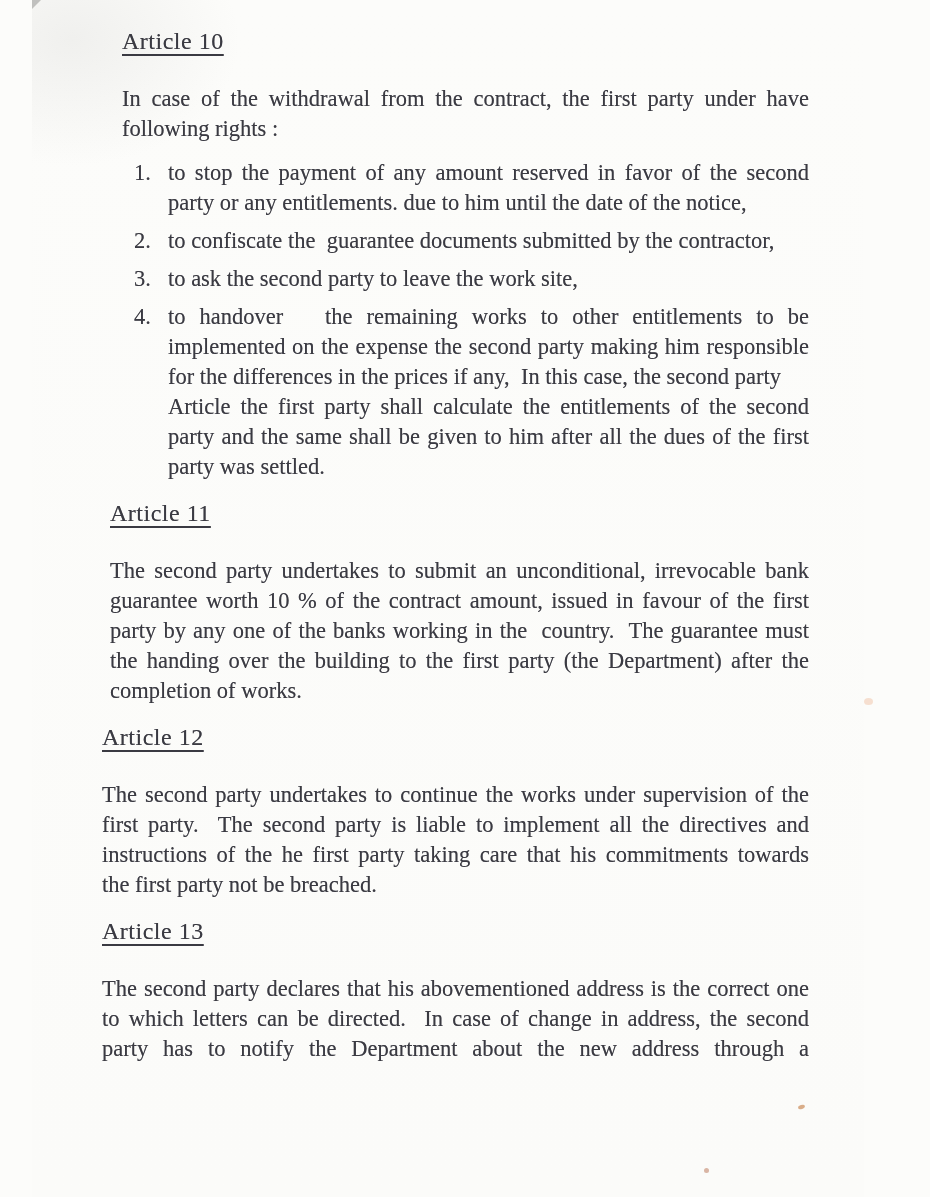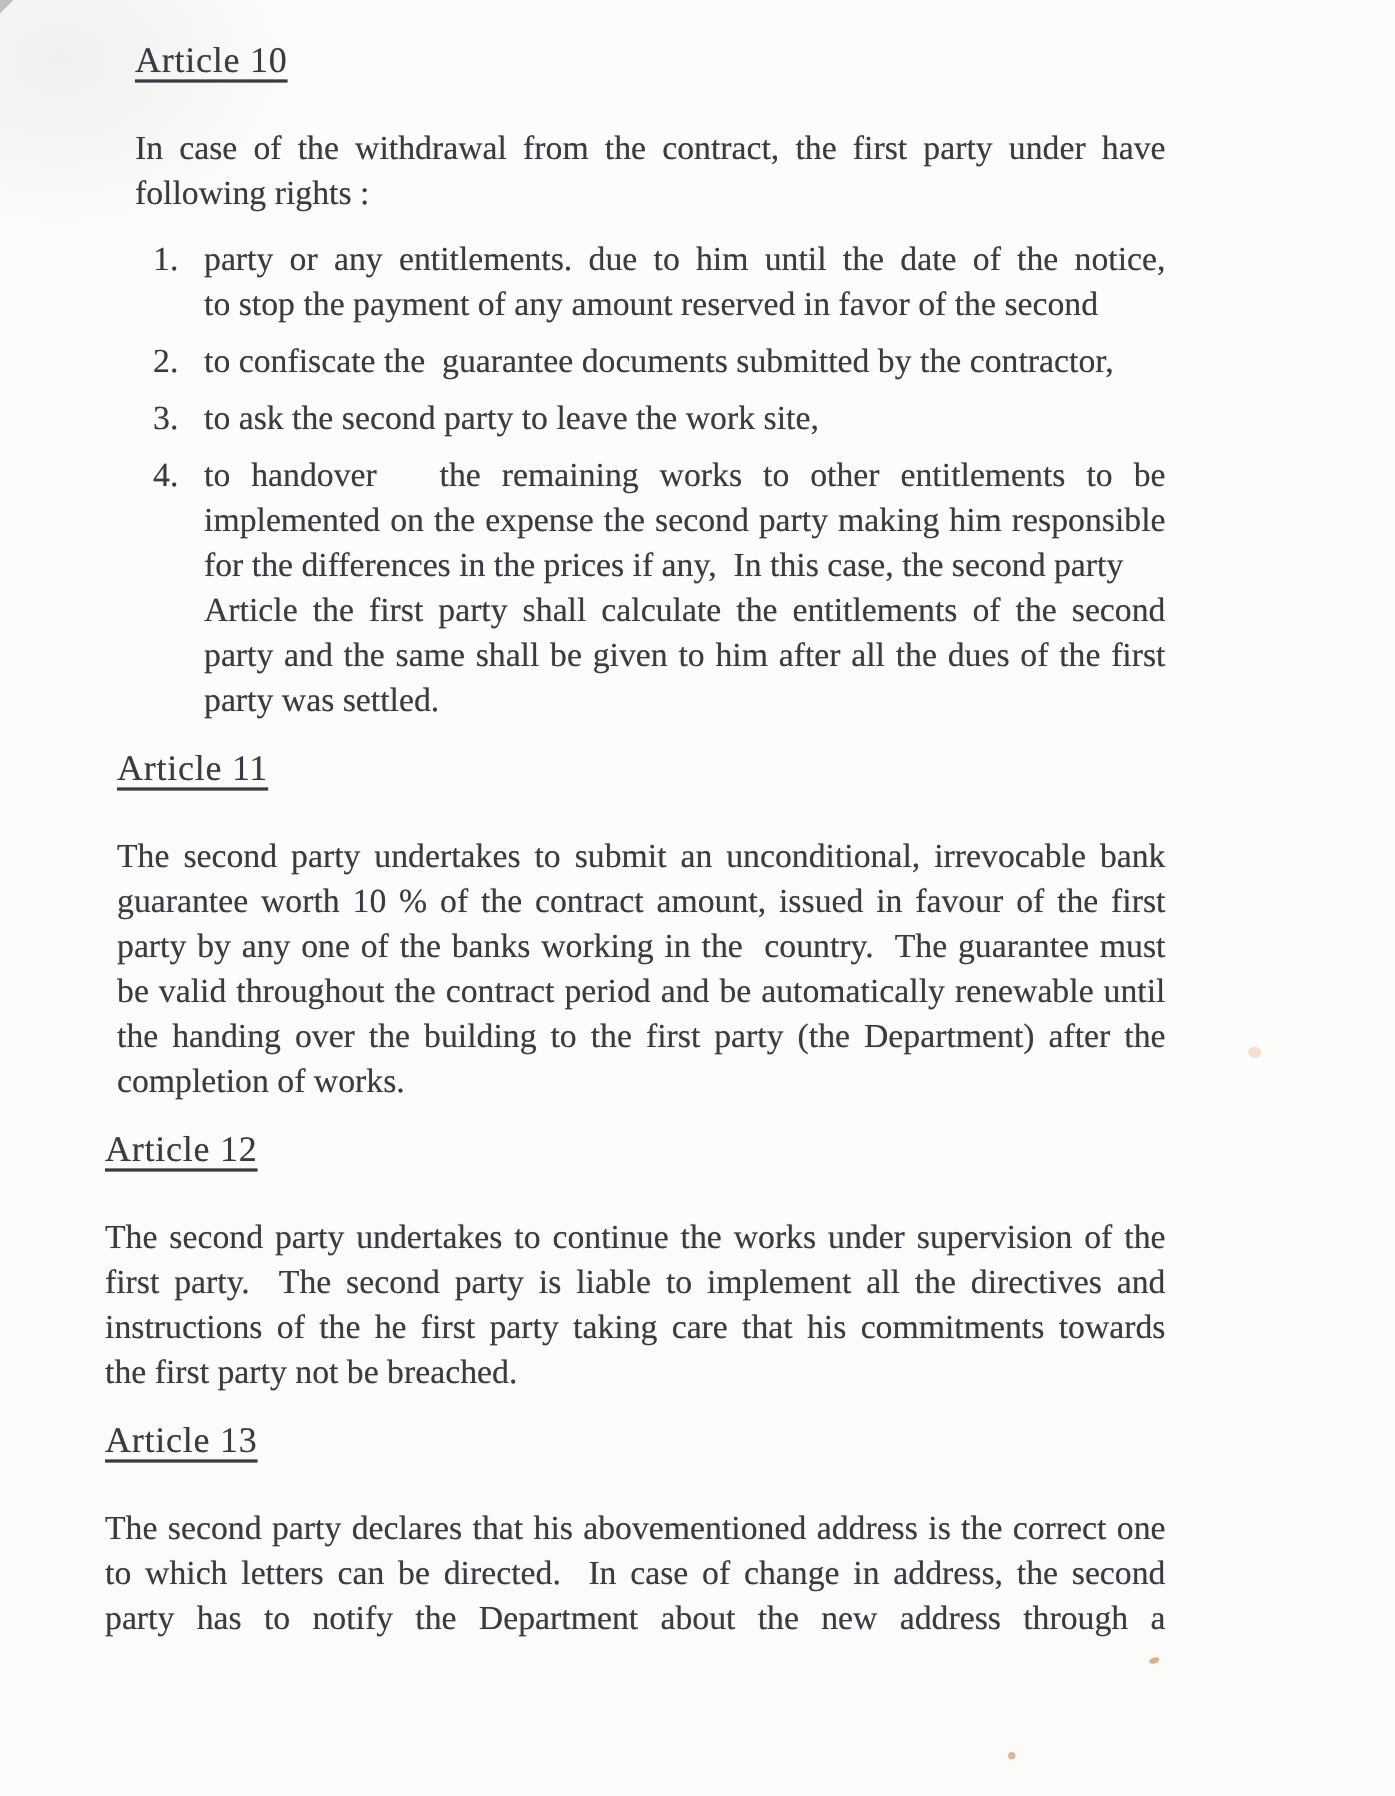--- a/index.html
+++ b/index.html
@@ -17,20 +17,21 @@
   }
 
   .page {
     position: relative;
     width: 832px;
     height: 1197px;
     padding: 26px 55px 0 70px;
     background:
       radial-gradient(240px 180px at 40px 40px, rgba(185,185,182,0.18), rgba(185,185,182,0) 70%),
       linear-gradient(180deg, #fcfcfa 0%, #fbfbf9 100%);
+    margin-left: 32px;
   }
 
   
   .corner-mark {
     position: absolute;
     top: 0; left: 0;
     width: 0; height: 0;
     border-top: 9px solid rgba(150,150,148,0.55);
     border-right: 9px solid transparent;
   }
@@ -103,22 +104,22 @@
   <section class="sec s0">
     <h2 class="article-heading">Article 10</h2>
     <div class="para">
         <div class="jline">In case of the withdrawal from the contract, the first party under have</div>
         <div class="jline">following rights :</div>
       </div>
     <div class="rights-list">
       <div class="item">
         <span class="num">1.</span>
         <div class="item-text">
+            <div class="jline">to stop the payment of any amount reserved in favor of the second</div>
             <div class="jline">party or any entitlements. due to him until the date of the notice,</div>
-            <div class="jline">to stop the payment of any amount reserved in favor of the second</div>
           </div>
       </div>
       <div class="item">
         <span class="num">2.</span>
         <div class="item-text">
             <div class="jline">to confiscate the  guarantee documents submitted by the contractor,</div>
           </div>
       </div>
       <div class="item">
         <span class="num">3.</span>
@@ -141,21 +142,20 @@
       </div>
     </div>
   </section>
 
   <section class="sec s1">
     <h2 class="article-heading">Article 11</h2>
     <div class="para">
         <div class="jline">The second party undertakes to submit an unconditional, irrevocable bank</div>
         <div class="jline">guarantee worth 10 % of the contract amount, issued in favour of the first</div>
         <div class="jline">party by any one of the banks working in the  country.  The guarantee must</div>
-        <div class="jline">be valid throughout the contract period and be automatically renewable until</div>
         <div class="jline">the handing over the building to the first party (the Department) after the</div>
         <div class="jline">completion of works.</div>
       </div>
   </section>
 
   <section class="sec s2">
     <h2 class="article-heading">Article 12</h2>
     <div class="para">
         <div class="jline">The second party undertakes to continue the works under supervision of the</div>
         <div class="jline">first party.  The second party is liable to implement all the directives and</div>

